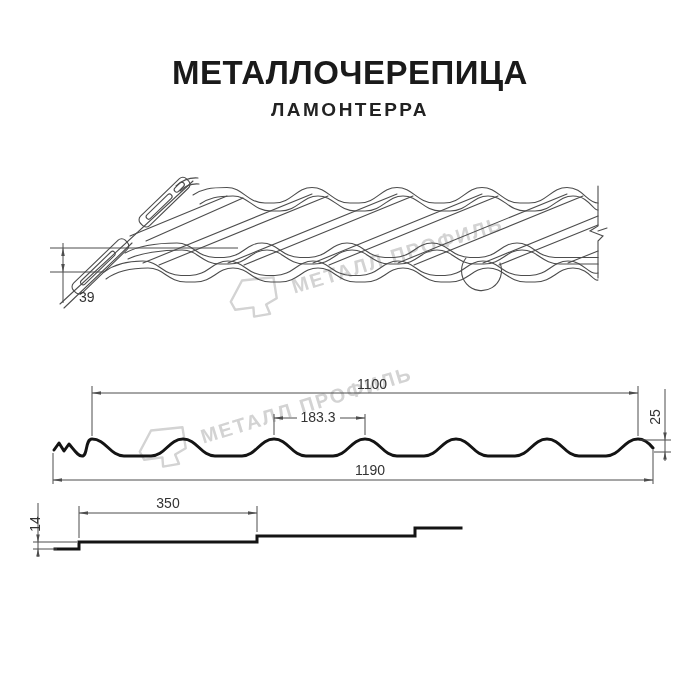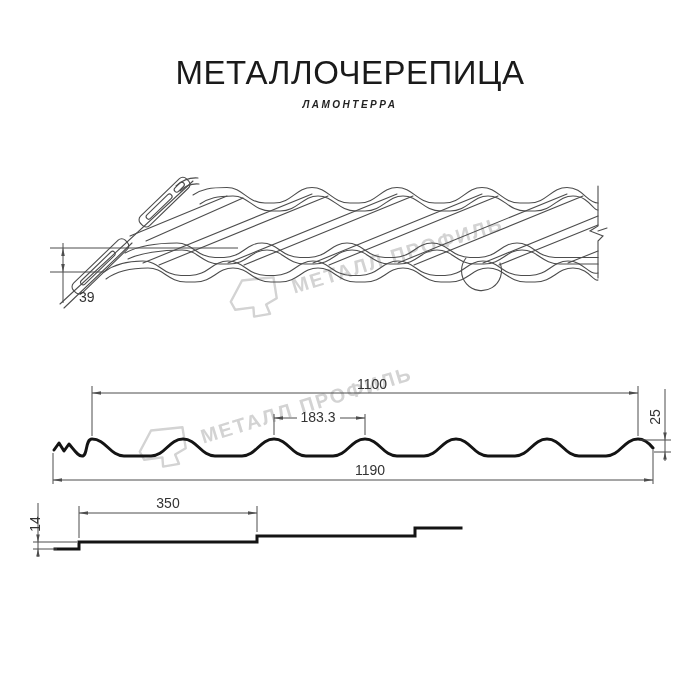--- a/index.html
+++ b/index.html
@@ -1,21 +1,21 @@
 <!DOCTYPE html>
 <html><head>
 <meta charset="utf-8">
 <style>
   html,body{margin:0;padding:0;background:#fff;}
   #canvas{position:relative;width:700px;height:700px;background:#fff;overflow:hidden;
           font-family:"Liberation Sans",sans-serif;}
   .title{position:absolute;left:0;right:0;top:54px;text-align:center;
-         font-size:33px;font-weight:400;letter-spacing:.5px;color:#1a1a1a;}
+         font-size:33px;font-weight:700;letter-spacing:.5px;color:#1a1a1a;}
   .subtitle{position:absolute;left:0;right:0;top:99px;text-align:center;
-            font-size:10px;font-weight:600;letter-spacing:2.5px;color:#222;font-style:italic;}
+            font-size:19px;font-weight:600;letter-spacing:2.5px;color:#222;}
   .wm{position:absolute;display:flex;align-items:center;gap:10px;z-index:1;
       transform:rotate(-17deg);transform-origin:70px 50%;white-space:nowrap;}
   .wm span{font-size:20px;font-weight:700;letter-spacing:2px;color:#d3d3d3;}
   .wm svg{flex:0 0 auto;}
   #wm-top{left:226px;top:263px;}
   #wm-mid{left:135px;top:412px;}
   #art{position:absolute;left:0;top:0;z-index:2;}
   svg text{font-family:"Liberation Sans",sans-serif;font-size:14px;fill:#333;}
 </style>
 </head>

